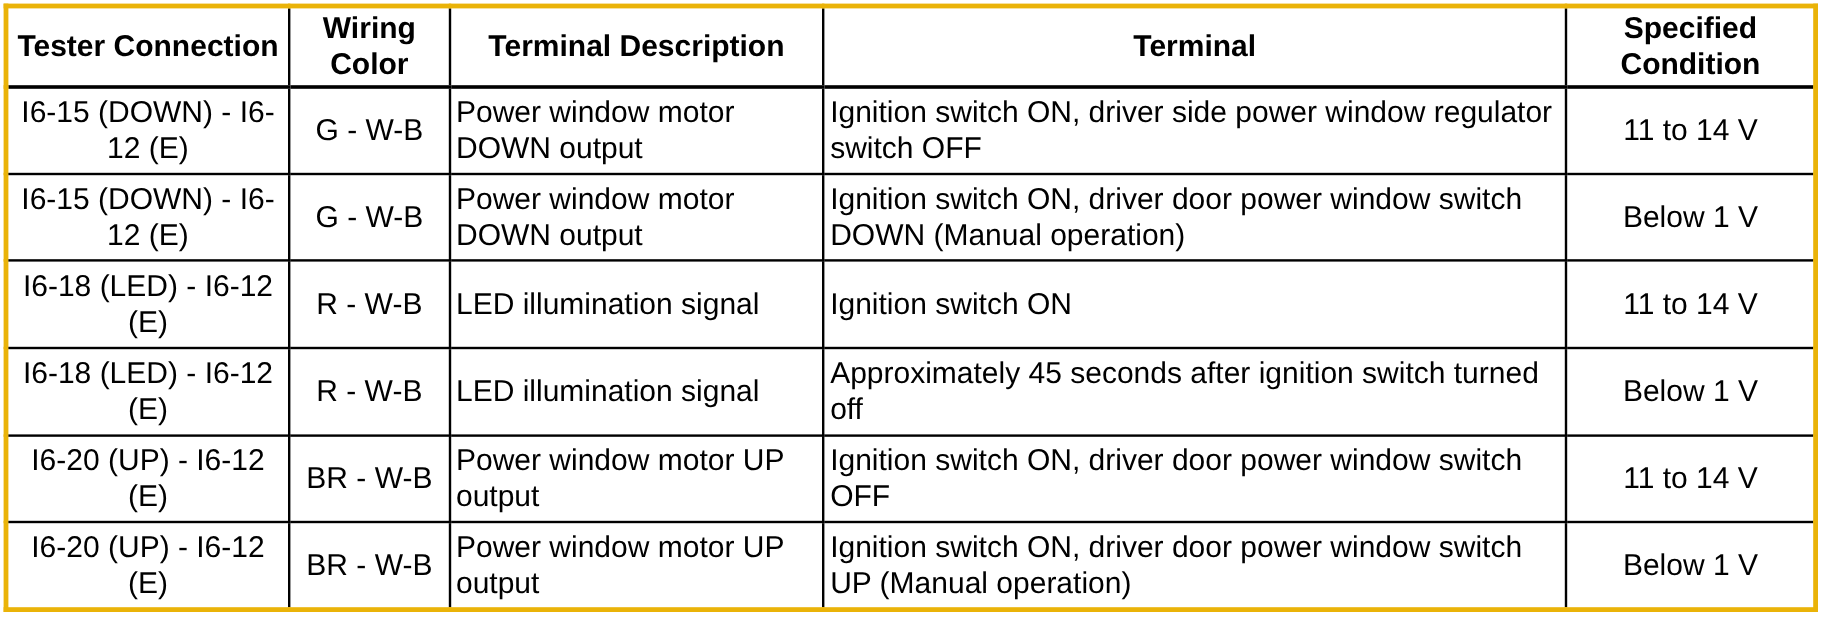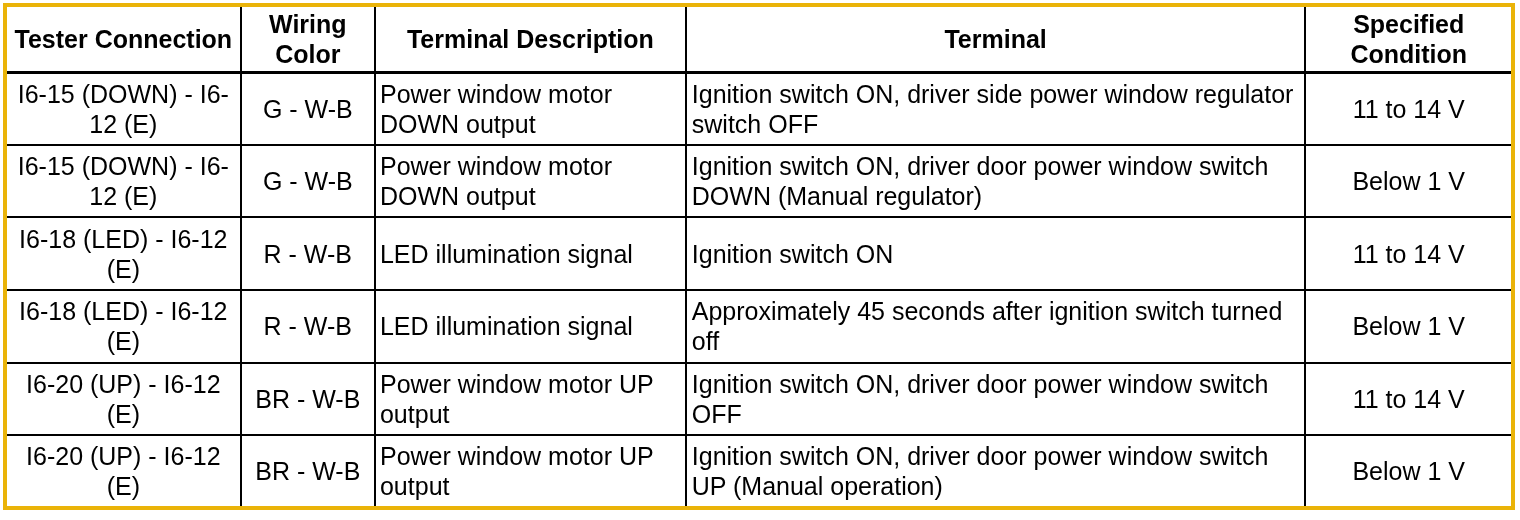--- a/index.html
+++ b/index.html
@@ -83,21 +83,21 @@
           <td class="c0">I6-15 (DOWN) - I6-12 (E)</td>
           <td class="c1">G - W-B</td>
           <td class="c2">Power window motor DOWN output</td>
           <td class="c3">Ignition switch ON, driver side power window regulator switch OFF</td>
           <td class="c4">11 to 14 V</td>
         </tr>
         <tr>
           <td class="c0">I6-15 (DOWN) - I6-12 (E)</td>
           <td class="c1">G - W-B</td>
           <td class="c2">Power window motor DOWN output</td>
-          <td class="c3">Ignition switch ON, driver door power window switch DOWN (Manual regulator)</td>
+          <td class="c3">Ignition switch ON, driver door power window switch DOWN (Manual operation)</td>
           <td class="c4">Below 1 V</td>
         </tr>
         <tr>
           <td class="c0">I6-18 (LED) - I6-12 (E)</td>
           <td class="c1">R - W-B</td>
           <td class="c2">LED illumination signal</td>
           <td class="c3">Ignition switch ON</td>
           <td class="c4">11 to 14 V</td>
         </tr>
         <tr>

